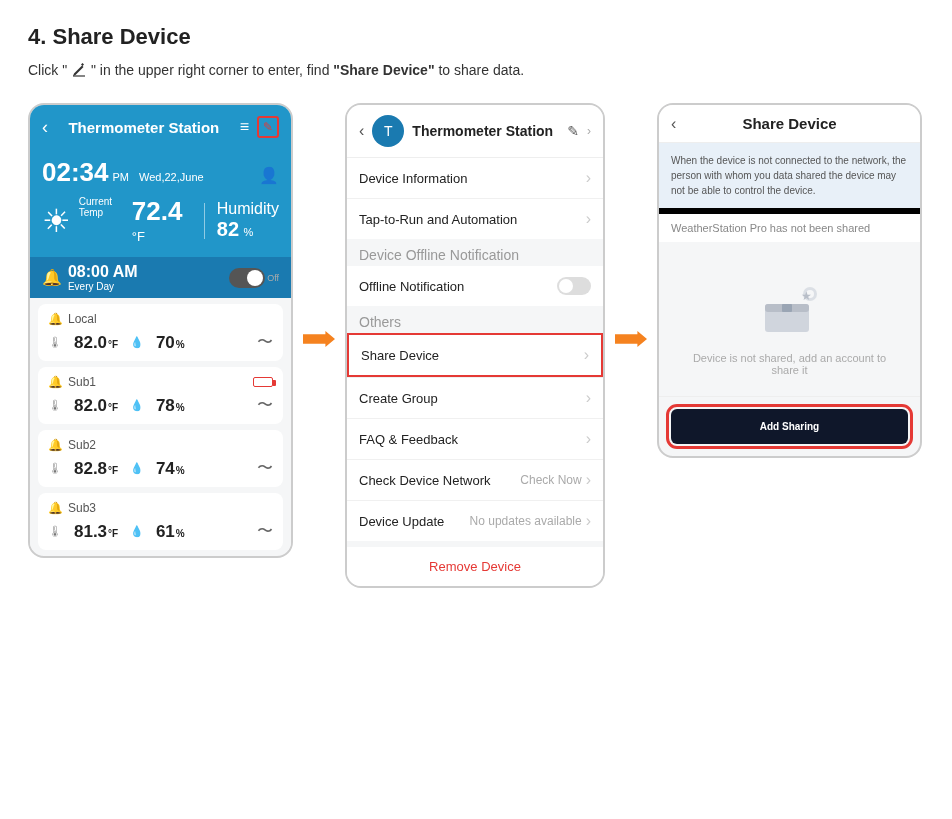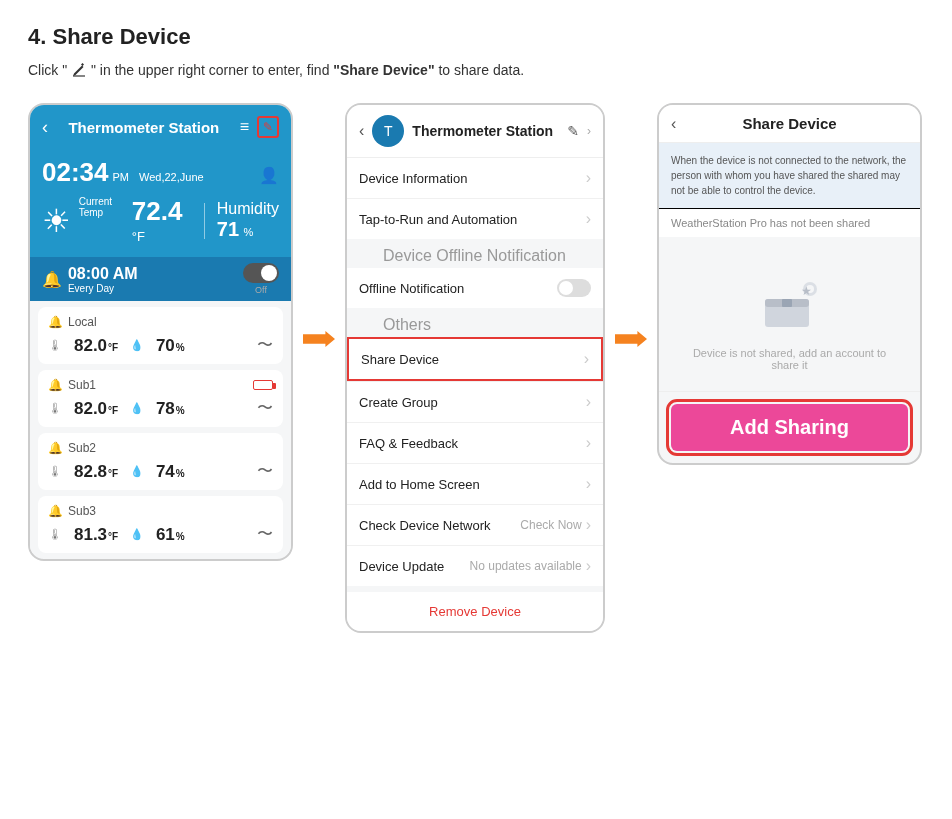--- a/index.html
+++ b/index.html
@@ -185,23 +185,22 @@
     .settings-avatar {
       width: 32px; height: 32px; border-radius: 50%;
       background: #1a7ab0; display: flex; align-items: center; justify-content: center;
       color: #fff; font-size: 14px;
     }
     .settings-header .dev-title { font-size: 14px; font-weight: 600; flex: 1; }
     .settings-header .edit-link { font-size: 14px; color: #555; }
     .settings-header .chevron { font-size: 12px; color: #aaa; }
 
     .settings-section-label {
-      font-size: 16px; color: #999;
+      font-size: 14px; color: #999;
       padding: 8px 12px 3px;
-      margin-left: 24px;
     }
 
     .settings-row {
       background: #fff;
       display: flex; align-items: center; justify-content: space-between;
       padding: 11px 12px;
       border-top: 1px solid #f0f0f0;
       font-size: 13px; color: #222;
       cursor: pointer;
       gap: 21px;
@@ -258,42 +257,42 @@
       background: #e8f0f8;
       padding: 10px 12px;
       font-size: 10px; color: #555;
       line-height: 1.5;
     }
 
     .share-not-shared {
       background: #fff;
       padding: 8px 12px;
       font-size: 11px; color: #888;
-      border-top: 1px solid #000000;
+      border-top: 6px solid #000000;
     }
 
     .share-empty {
       display: flex; flex-direction: column; align-items: center; justify-content: center;
       padding: 40px 20px 20px;
       gap: 10px;
     }
     .share-empty .empty-text { font-size: 11px; color: #aaa; text-align: center; }
 
     .share-btn-area {
       padding: 12px;
       border-top: 1px solid #eee;
     }
     .add-sharing-btn {
-      background: #ec4899;
+      background: #0f172a;
       color: #fff;
       border: none;
       border-radius: 6px;
       width: 100%;
       padding: 12px;
-      font-size: 20px;
+      font-size: 10px;
       font-weight: 600;
       cursor: pointer;
       outline: 3px solid #e53935;
       outline-offset: 2px;
     }
 
     .settings-group {
       background: #f5f6f7;
     }
 
@@ -341,36 +340,36 @@
           <span class="temp-label">Current Temp</span>
           <div>
             <span class="temp-val">72.4</span>
             <span class="temp-unit">°F</span>
           </div>
         </div>
         <div class="divider-v"></div>
         <div class="humidity-block">
           <span class="hum-label">Humidity</span>
           <div>
-            <span class="hum-val">71</span>
+            <span class="hum-val">82</span>
             <span class="hum-unit">%</span>
           </div>
         </div>
       </div>
     </div>
 
     <div class="alarm-row">
       <div class="alarm-left">
         <span>🔔</span>
         <div>
           <div class="alarm-time">08:00 AM</div>
           <div class="alarm-sub">Every Day</div>
         </div>
       </div>
-      <div style="display:flex;flex-direction:column;align-items:center;gap:2px;">
+      <div style="display:flex;flex-direction:row;align-items:center;gap:2px;">
         <div class="toggle-off"></div>
         <span class="toggle-label">Off</span>
       </div>
     </div>
 
     <div class="sensor-list">
 
       <div class="sensor-item">
         <div class="sensor-header">
           <div class="sensor-name">
@@ -519,26 +518,20 @@
           </span>
       </div>
 
       <div class="settings-row">
         <span>FAQ &amp; Feedback</span>
         <span class="right">
             <span class="chevron-right"></span>
           </span>
       </div>
 
-      <div class="settings-row">
-        <span>Add to Home Screen</span>
-        <span class="right">
-            <span class="chevron-right"></span>
-          </span>
-      </div>
 
       <div class="settings-row">
         <span>Check Device Network</span>
         <span class="right">Check Now <span class="chevron-right"></span></span>
       </div>
 
       <div class="settings-row">
         <span>Device Update</span>
         <span class="right">No updates available <span class="chevron-right"></span></span>
       </div>
@@ -551,21 +544,21 @@
     <svg viewBox="0 0 40 20" fill="none">
       <polygon points="0,4 28,4 28,0 40,10 28,20 28,16 0,16" fill="#f5821f"></polygon>
     </svg>
   </div>
 
   <div class="share-panel">
     <div class="share-header">
       <span class="back">‹</span>
       <span class="title">Share Device</span>
     </div>
-    <div class="share-notice">When the device is not connected to the network, the person with whom you have shared the shared may not be able to control the device.</div>
+    <div class="share-notice">When the device is not connected to the network, the person with whom you data shared the device may not be able to control the device.</div>
     <div class="share-not-shared">WeatherStation Pro has not been shared</div>
     <div class="share-empty">
 
       <svg width="70" height="60" viewBox="0 0 70 60">
 
         <circle cx="55" cy="12" r="7" fill="#d0d5dd" opacity="0.7"></circle>
         <circle cx="55" cy="12" r="4" fill="#f5f6f7"></circle>
 
         <rect x="10" y="22" width="44" height="28" rx="3" fill="#d0d5dd"></rect>
         <rect x="10" y="22" width="44" height="8" rx="3" fill="#b8bec8"></rect>

